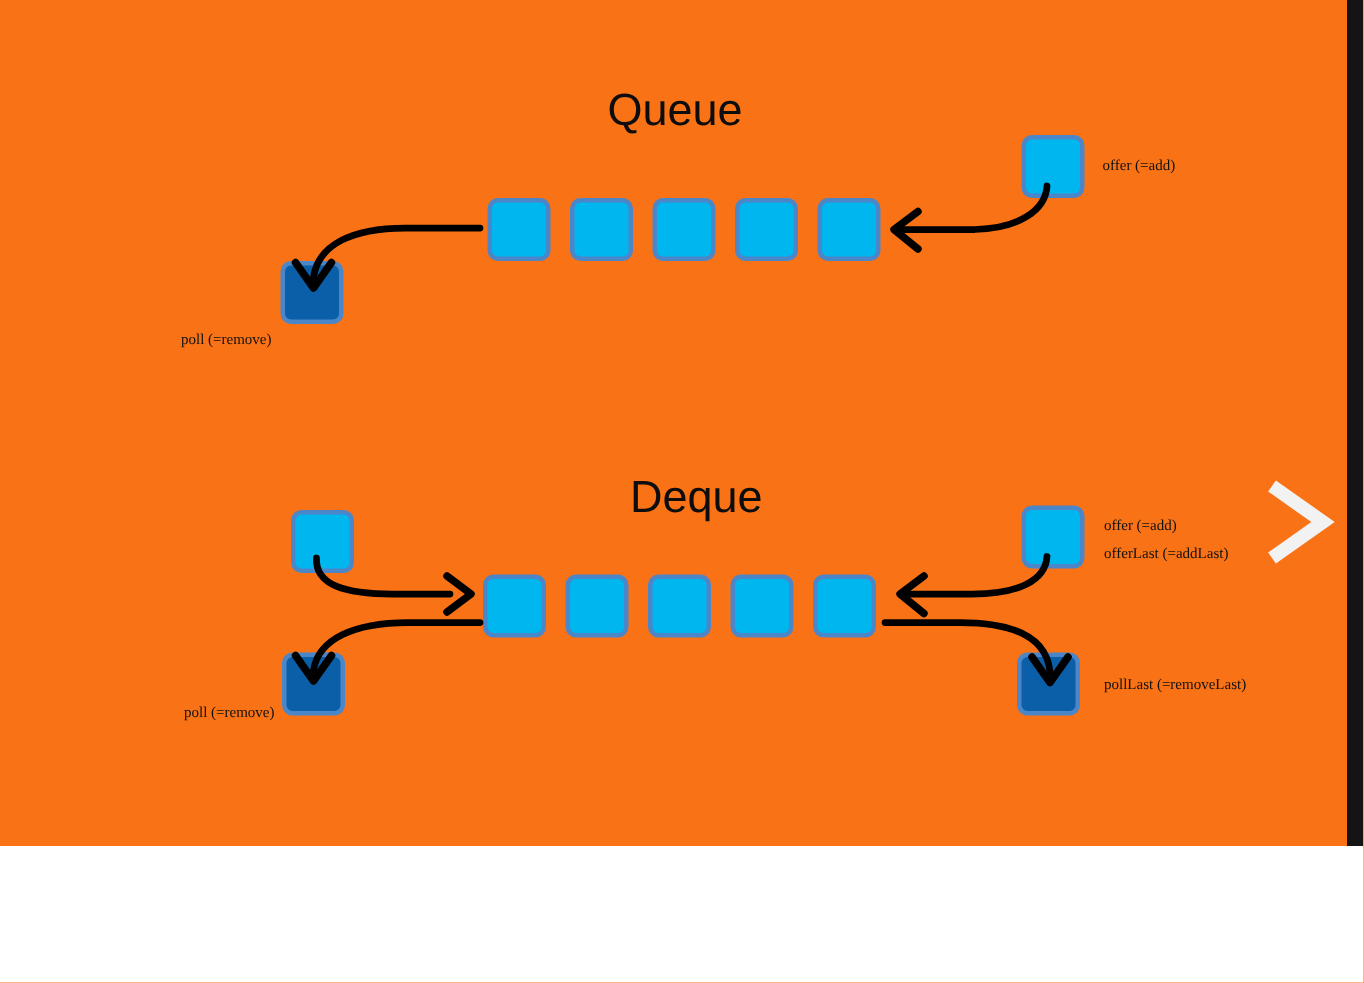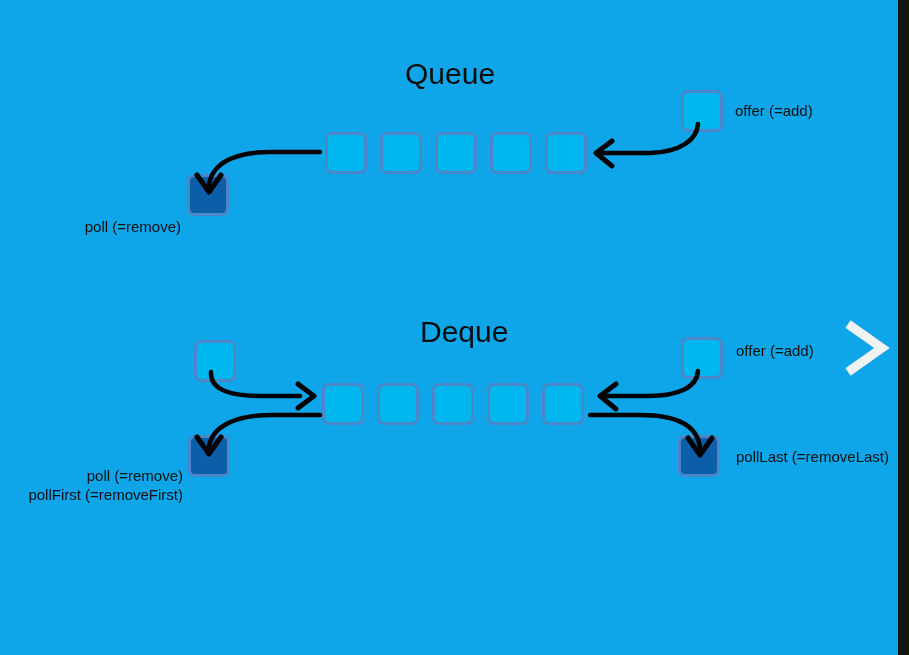--- a/index.html
+++ b/index.html
@@ -6,22 +6,22 @@
     margin: 0;
     padding: 0;
     background: #ffffff;
   }
   body {
     font-family: "Liberation Sans", sans-serif;
   }
   #canvas {
     position: relative;
     width: 909px;
-    height: 655px;
-    background: #0ea5e9;
+    height: 564px;
+    background: #f97316;
     overflow: hidden;
   }
   
   .edge-band {
     position: absolute;
     top: 0;
     right: 0;
     width: 11px;
     height: 655px;
     background: #141414;
@@ -58,25 +58,25 @@
     box-sizing: border-box;
     background: #00b6ef;
   }
   .el-box.dark {
     background: #0b5fa8;
   }
 
   
   .lbl {
     position: absolute;
-    font-size: 15px;
+    font-size: 10px;
     color: #111111;
     white-space: nowrap;
     line-height: 19px;
-    font-family: Liberation Sans, sans-serif;
+    font-family: Liberation Serif, serif;
   }
   .lbl.right-align { text-align: right; margin-top: 32px; }
 
   svg.arrows {
     position: absolute;
     left: 0;
     top: 0;
     width: 909px;
     height: 655px;
     pointer-events: none;
@@ -110,24 +110,24 @@
   <div class="el-box" style="left:322px; top:383px;"></div>
   <div class="el-box" style="left:377px; top:383px;"></div>
   <div class="el-box" style="left:432px; top:383px;"></div>
   <div class="el-box" style="left:487px; top:383px;"></div>
   <div class="el-box" style="left:542px; top:383px;"></div>
 
   <div class="el-box" style="left:194px; top:340px;"></div>
 
   <div class="el-box dark" style="left:188px; top:435px;"></div>
   <div class="lbl right-align" style="left:0px; top:434px; width:183px;">poll (=remove)</div>
-  <div class="lbl right-align" style="left:0px; top:453px; width:183px;">pollFirst (=removeFirst)</div>
 
   <div class="el-box" style="left:681px; top:337px;"></div>
   <div class="lbl" style="left:736px; top:341px;">offer (=add)</div>
+  <div class="lbl" style="left:736px; top:360px;">offerLast (=addLast)</div>
 
   <div class="el-box dark" style="left:678px; top:435px;"></div>
   <div class="lbl" style="left:736px; top:447px;">pollLast (=removeLast)</div>
 
   <svg class="arrows" viewBox="0 0 909 655">
     <g fill="none" stroke="#000000" stroke-width="4.5" stroke-linecap="round" stroke-linejoin="round">
 
       <path d="M 698,124 C 697,140 680,152 650,153 L 600,153"></path>
       <polyline points="612,141 596,153 612,166" stroke-width="5"></polyline>
 

